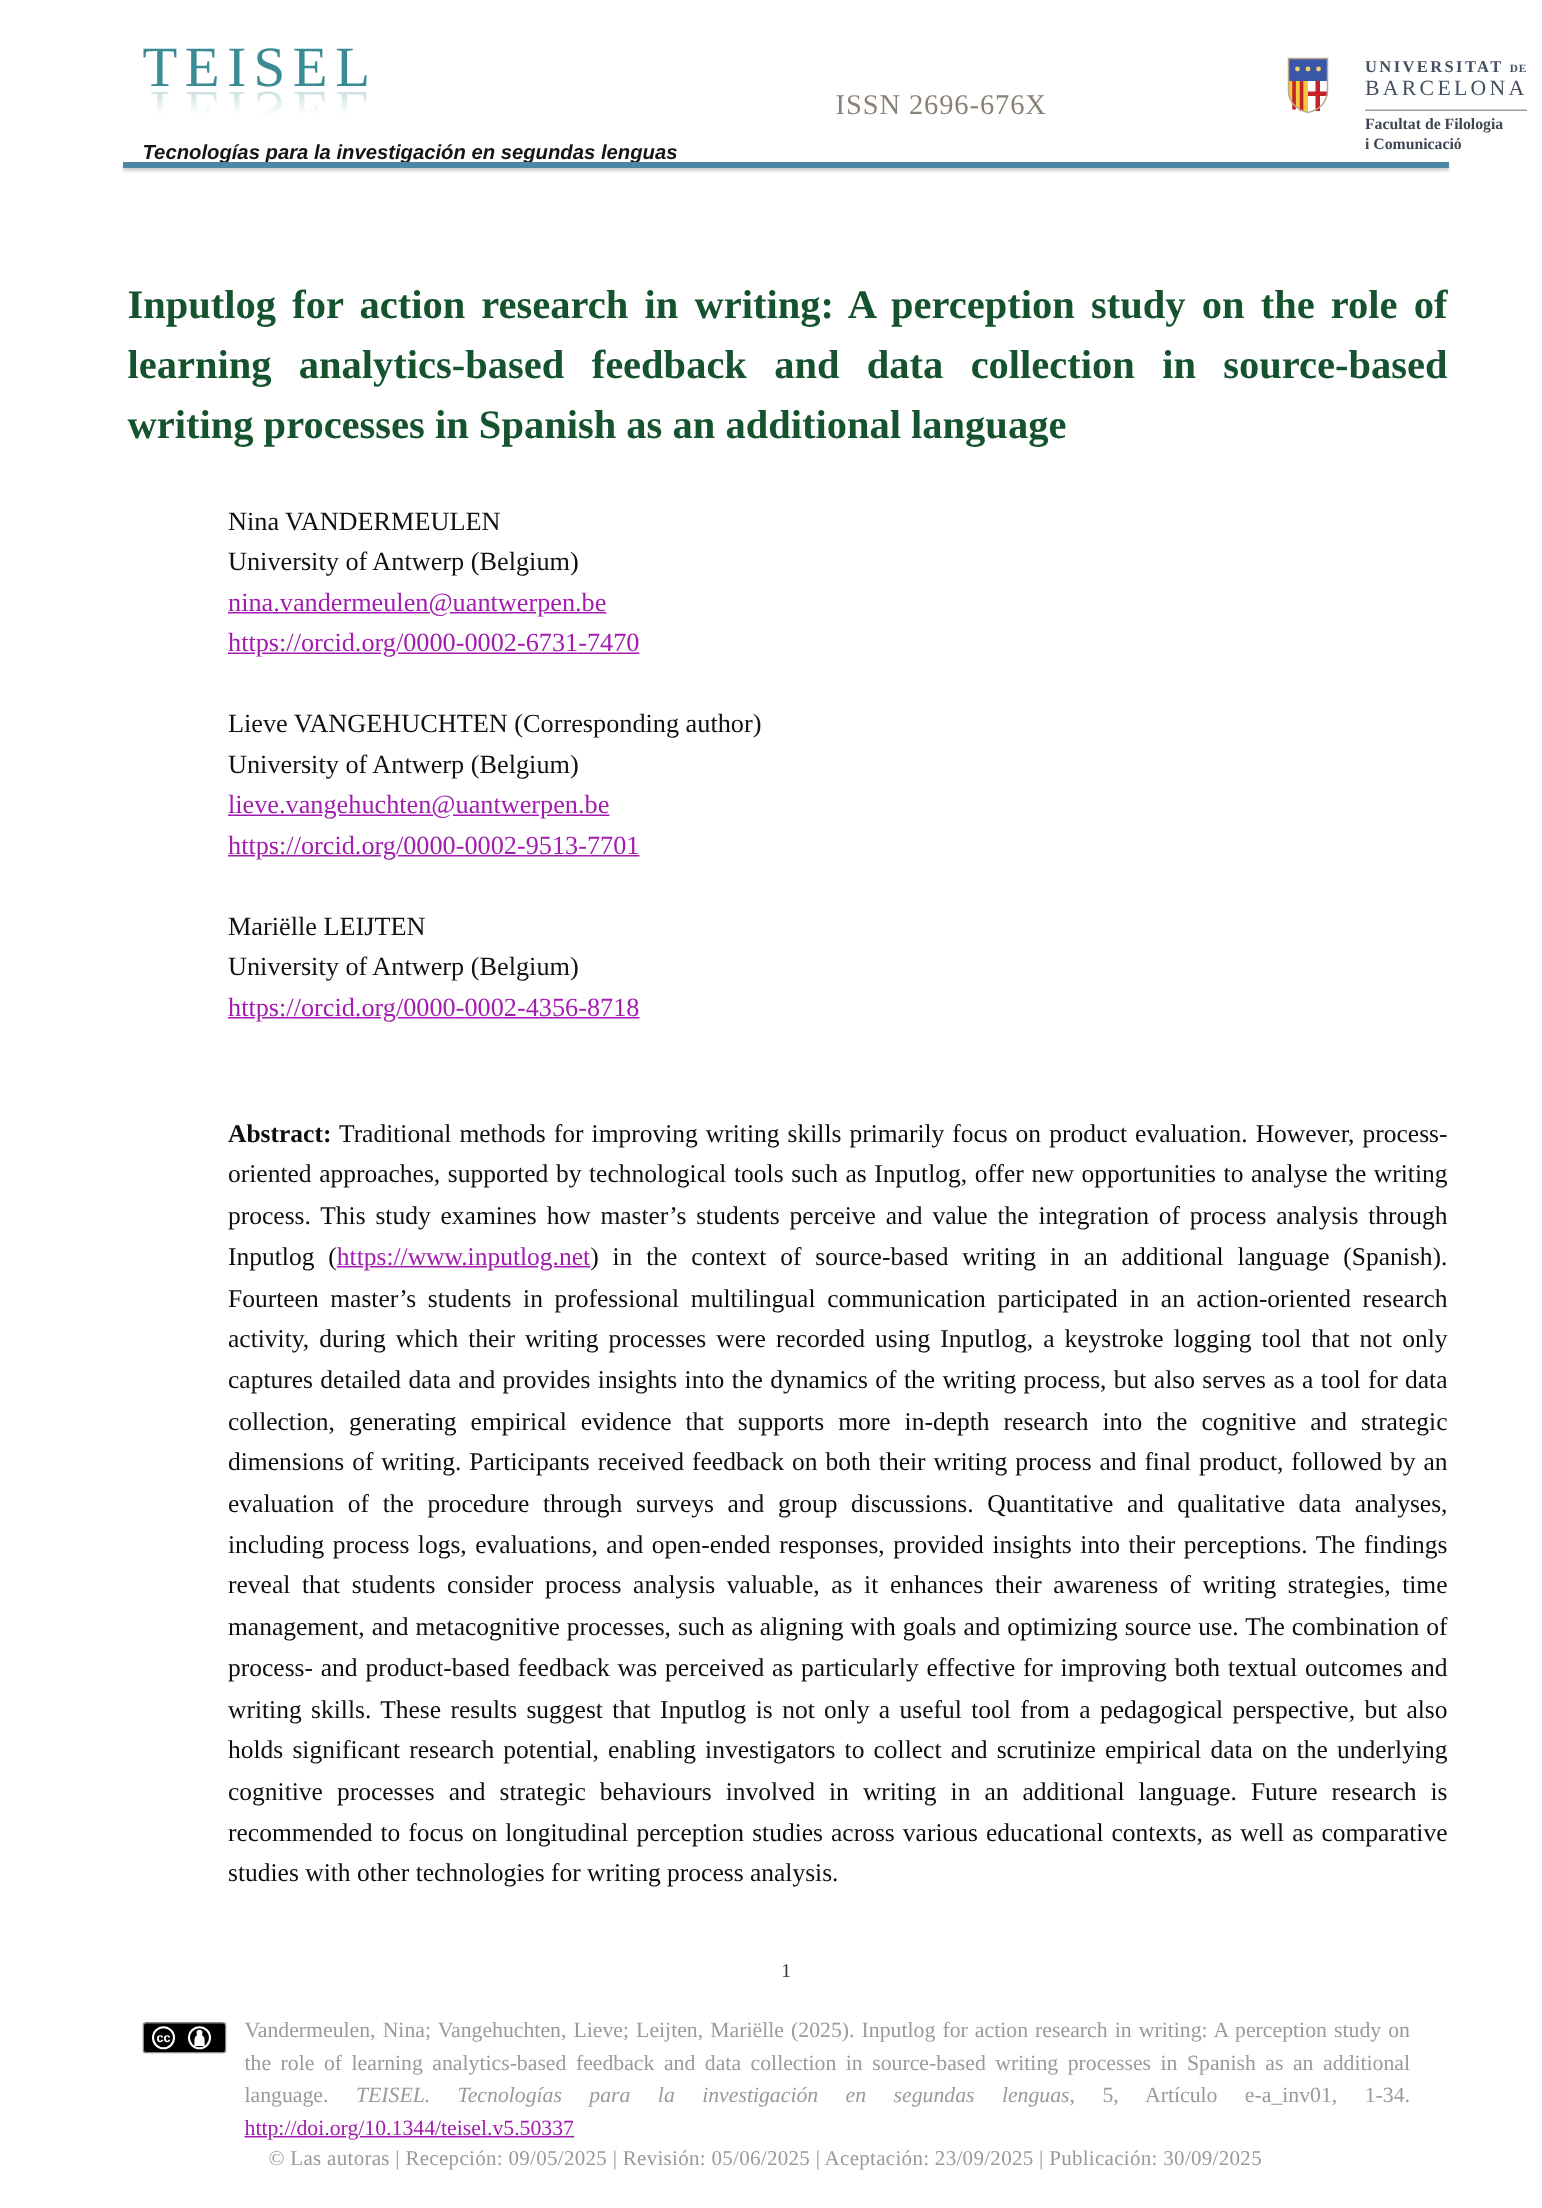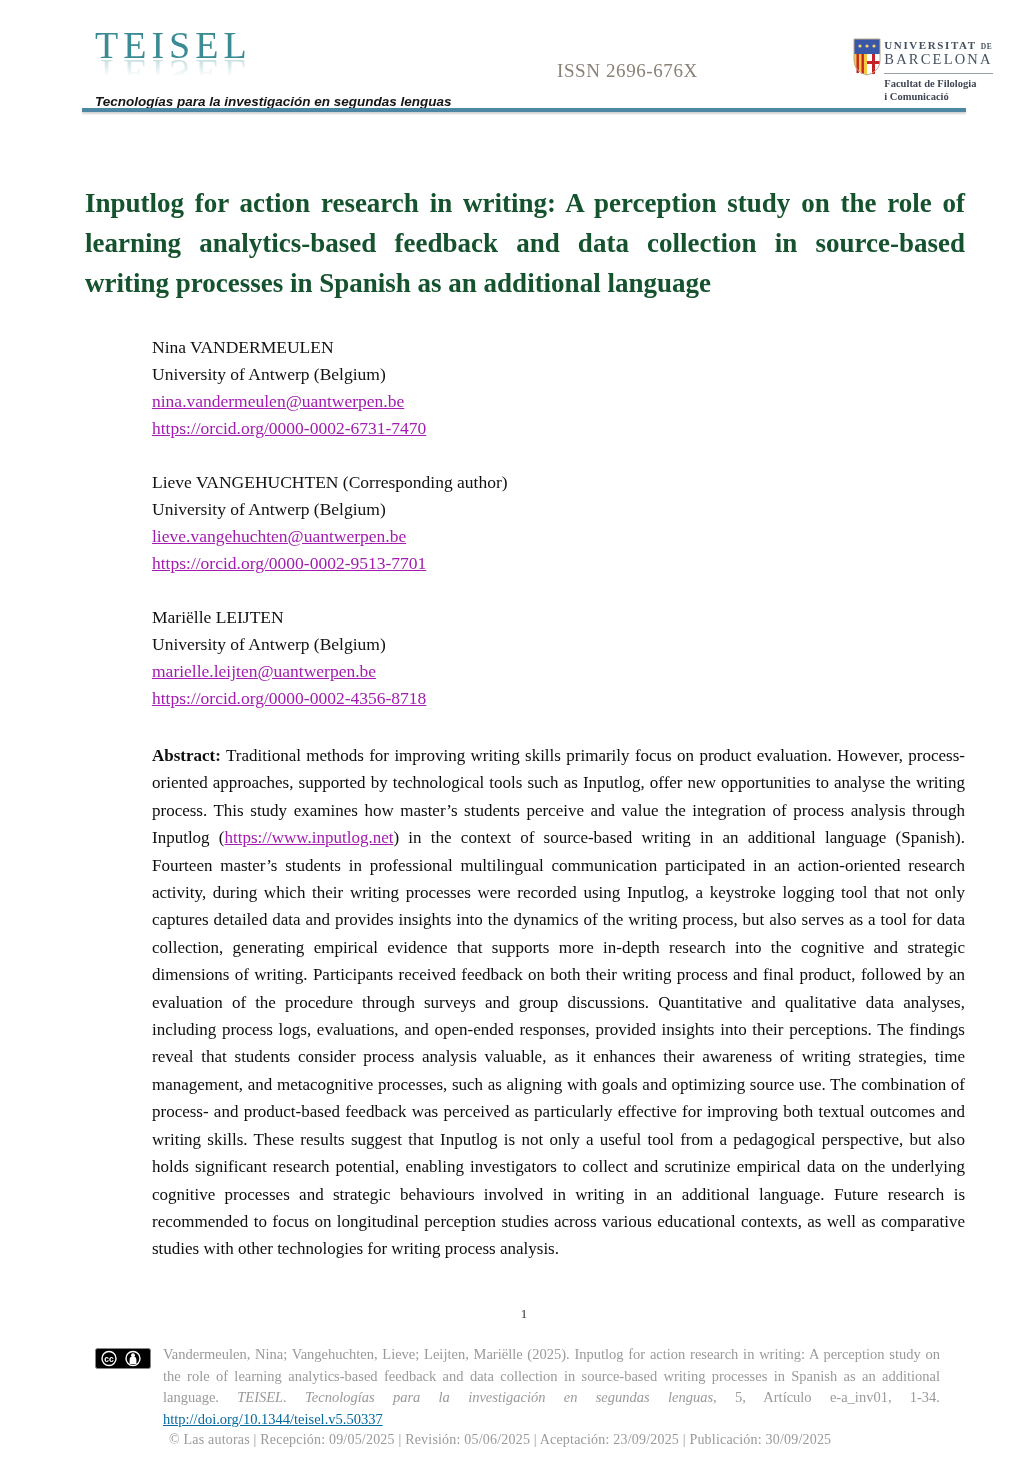--- a/index.html
+++ b/index.html
@@ -21,21 +21,21 @@
   }
   .brand-tagline {
     margin-top:4px; font-family:"Liberation Sans", sans-serif;
     font-style:italic; font-weight:600; font-size:13.5px; color:#141414;
   }
   .issn {
     position:absolute; left:557px; top:60px; font-size:19px;
     color:#8a8177; letter-spacing:.6px;font-family:Liberation Serif, serif;
   }
   .ub { position:absolute; right:60px; top:38px; width:130px; }
-  .ub-top { display:flex; align-items:flex-start; gap:3px;justify-content:center; }
+  .ub-top { display:flex; align-items:flex-start; gap:24px; }
   .ub-names { padding-top:1px; color:#44505e; }
   .ub-line1 { font-size:11px; font-weight:bold; letter-spacing:1.6px; white-space:nowrap; }
   .ub-line1 .de { font-size:7.5px; letter-spacing:.5px; }
   .ub-line2 { font-size:14.5px; font-weight:normal; letter-spacing:2.2px; white-space:nowrap; }
   .ub-divider { height:1px; background:#9aa0a8; margin:5px 0 4px 0; }
   .ub-faculty { font-size:10.5px; font-weight:bold; color:#3f4653; line-height:12.5px; }
   .header-rule {
     position:absolute; left:82px; top:108px; width:884px; height:4px;
     background:#4d87a3; box-shadow:0 2px 2px rgba(0,0,0,.18);
   }
@@ -57,23 +57,23 @@
 
   .page-num { position:absolute; left:0; right:0; top:1306px; text-align:center; font-size:13px; color:#333; }
 
   
   .cc-badge { position:absolute; left:95px; top:1348px; }
   .footer-cite {
     position:absolute; left:163px; top:1344px; width:777px;
     font-size:14.5px; line-height:21.5px; color:#9a9a9a; text-align:justify;
   }
   .footer-cite .journal { font-style:italic; }
-  .footer-cite a { color:#0369a1; }
+  .footer-cite a { color:#a21caf; }
   .footer-dates {
-    position:absolute; left:169px; top:1432px; width:800px;
+    position:absolute; left:179px; top:1432px; width:800px;
     font-size:14px; color:#9a9a9a; letter-spacing:.2px;
   }
 </style>
 </head>
 <body>
 
 <div class="page">
 
   <div class="brand">
     <div class="brand-logo">TEISEL</div>
@@ -129,21 +129,20 @@
     <div class="author-block">
       <div>Lieve VANGEHUCHTEN (Corresponding author)</div>
       <div>University of Antwerp (Belgium)</div>
       <div><a class="doc-link">lieve.vangehuchten@uantwerpen.be</a></div>
       <div><a class="doc-link">https://orcid.org/0000-0002-9513-7701</a></div>
     </div>
 
     <div class="author-block">
       <div>Mariëlle LEIJTEN</div>
       <div>University of Antwerp (Belgium)</div>
-      <div><a class="doc-link">marielle.leijten@uantwerpen.be</a></div>
       <div><a class="doc-link">https://orcid.org/0000-0002-4356-8718</a></div>
     </div>
 
   </div>
 
   <p class="abstract" style="margin:0;">
     <b>Abstract:</b><span> Traditional methods for improving writing skills primarily focus on product evaluation. However, process-oriented approaches, supported by technological tools such as Inputlog, offer new opportunities to analyse the writing process. This study examines how master’s students perceive and value the integration of process analysis through Inputlog (</span><a class="doc-link">https://www.inputlog.net</a><span>) in the context of source-based writing in an additional language (Spanish). Fourteen master’s students in professional multilingual communication participated in an action-oriented research activity, during which their writing processes were recorded using Inputlog, a keystroke logging tool that not only captures detailed data and provides insights into the dynamics of the writing process, but also serves as a tool for data collection, generating empirical evidence that supports more in-depth research into the cognitive and strategic dimensions of writing. Participants received feedback on both their writing process and final product, followed by an evaluation of the procedure through surveys and group discussions. Quantitative and qualitative data analyses, including process logs, evaluations, and open-ended responses, provided insights into their perceptions. The findings reveal that students consider process analysis valuable, as it enhances their awareness of writing strategies, time management, and metacognitive processes, such as aligning with goals and optimizing source use. The combination of process- and product-based feedback was perceived as particularly effective for improving both textual outcomes and writing skills. These results suggest that Inputlog is not only a useful tool from a pedagogical perspective, but also holds significant research potential, enabling investigators to collect and scrutinize empirical data on the underlying cognitive processes and strategic behaviours involved in writing in an additional language. Future research is recommended to focus on longitudinal perception studies across various educational contexts, as well as comparative studies with other technologies for writing process analysis.</span>
   </p>
 
   <div class="page-num">1</div>

